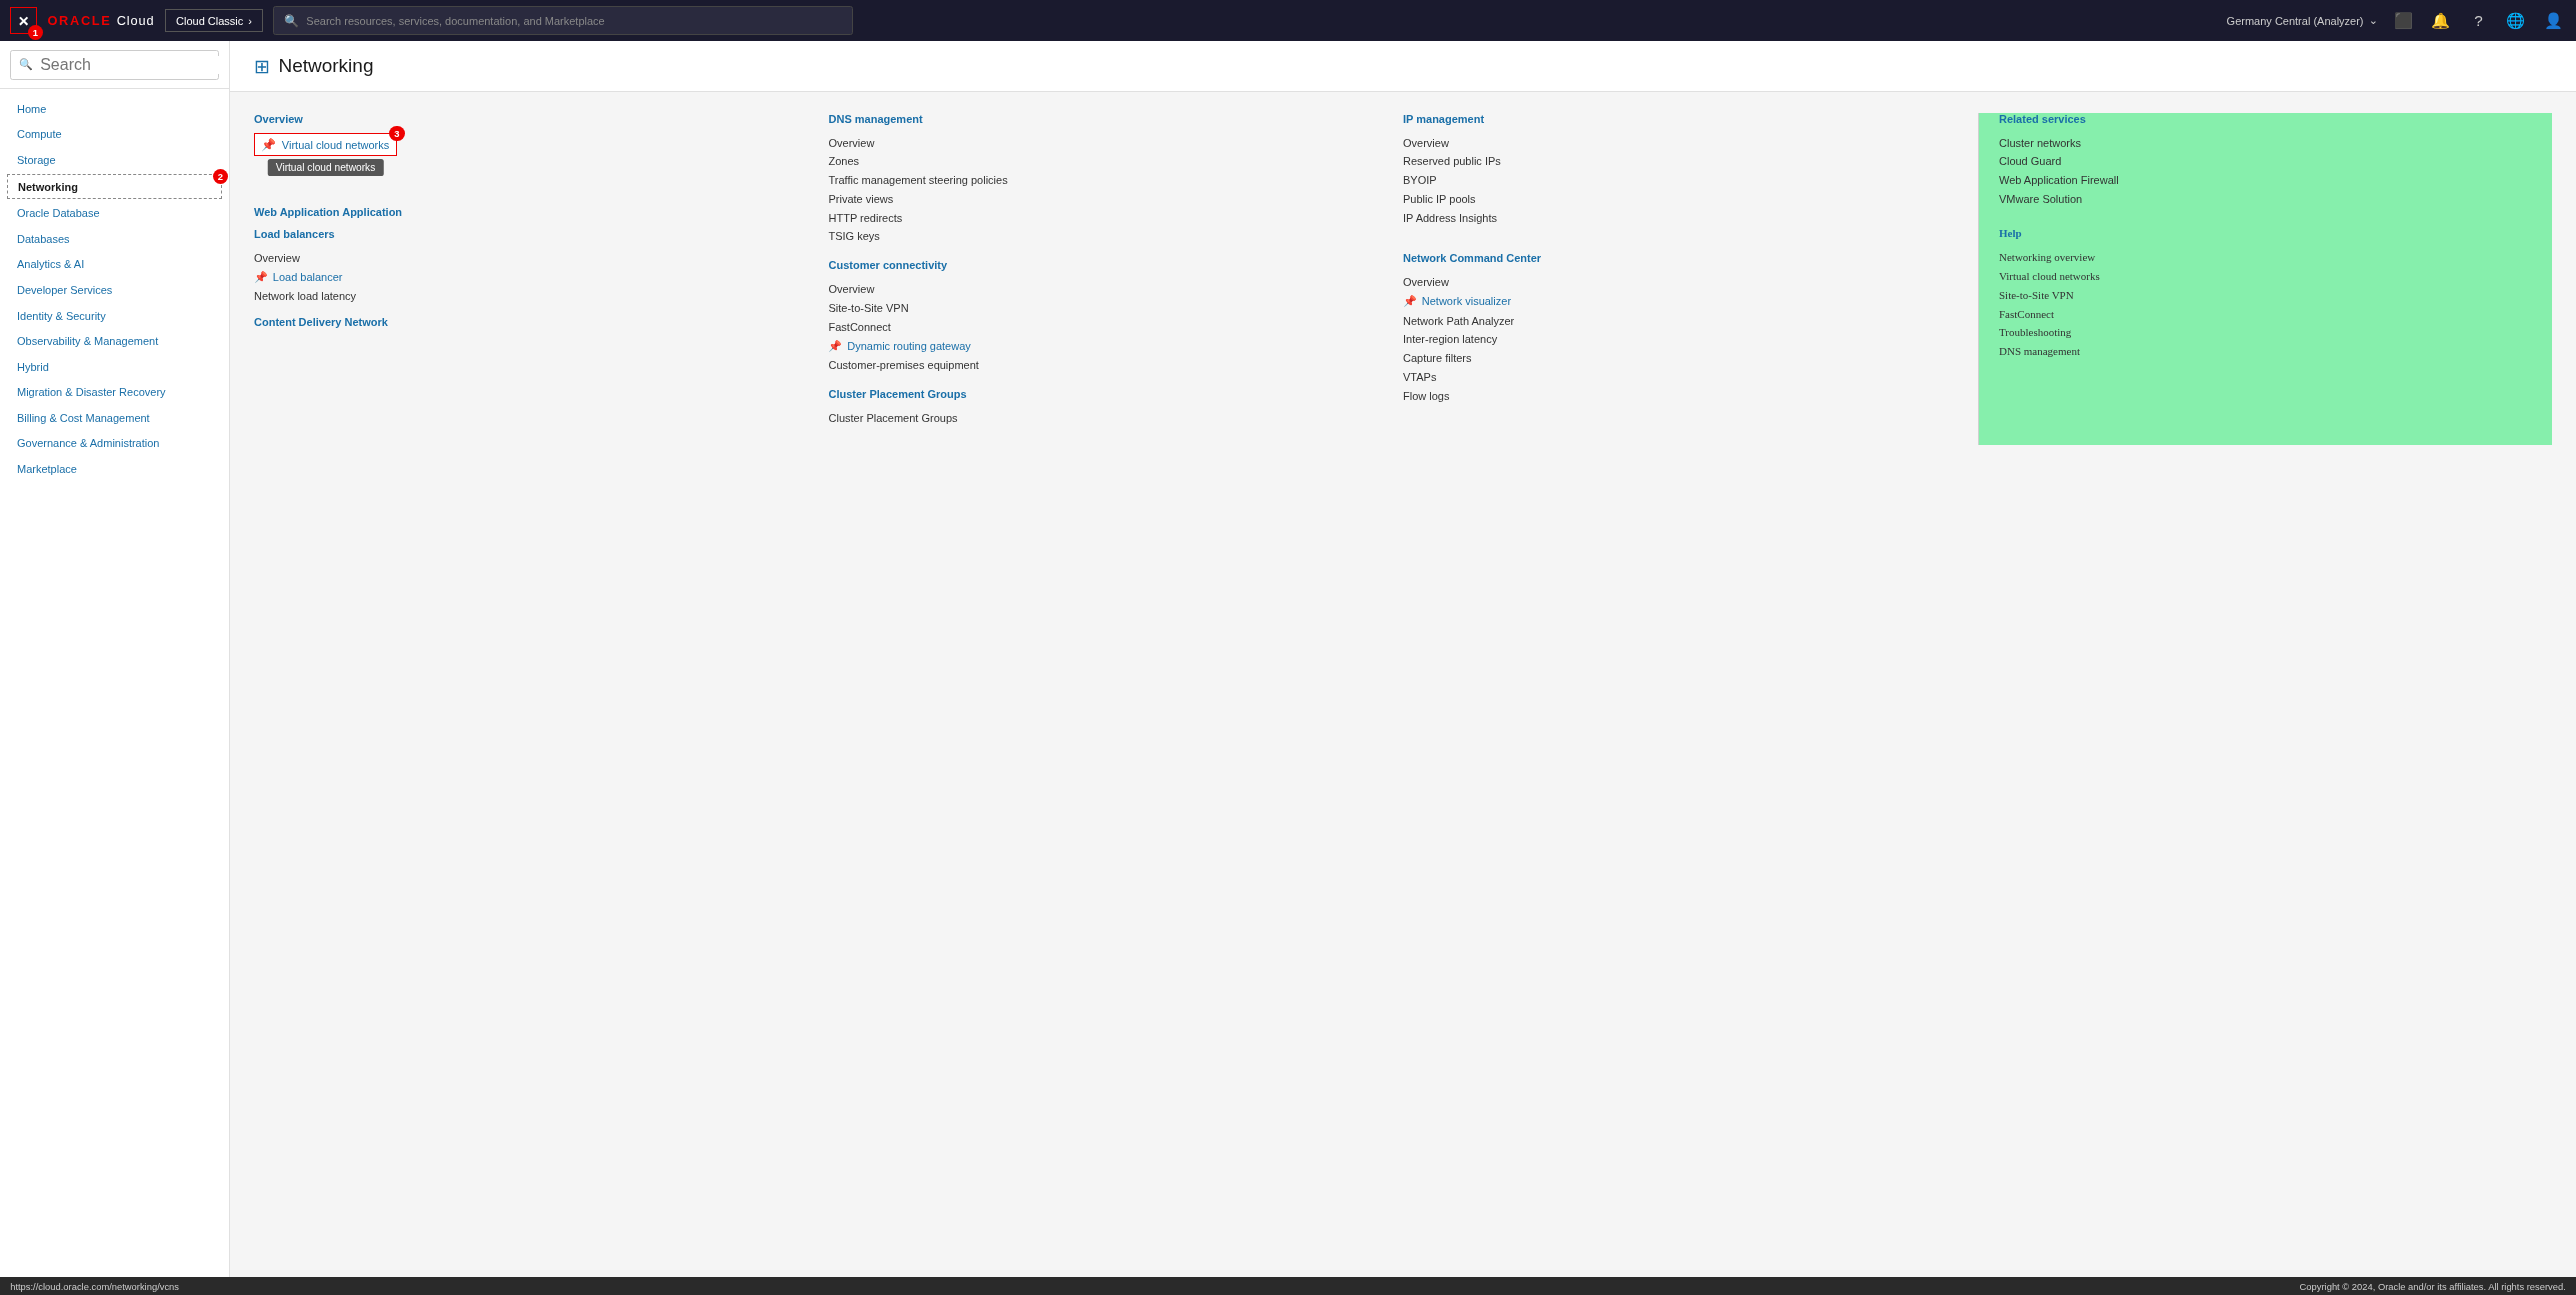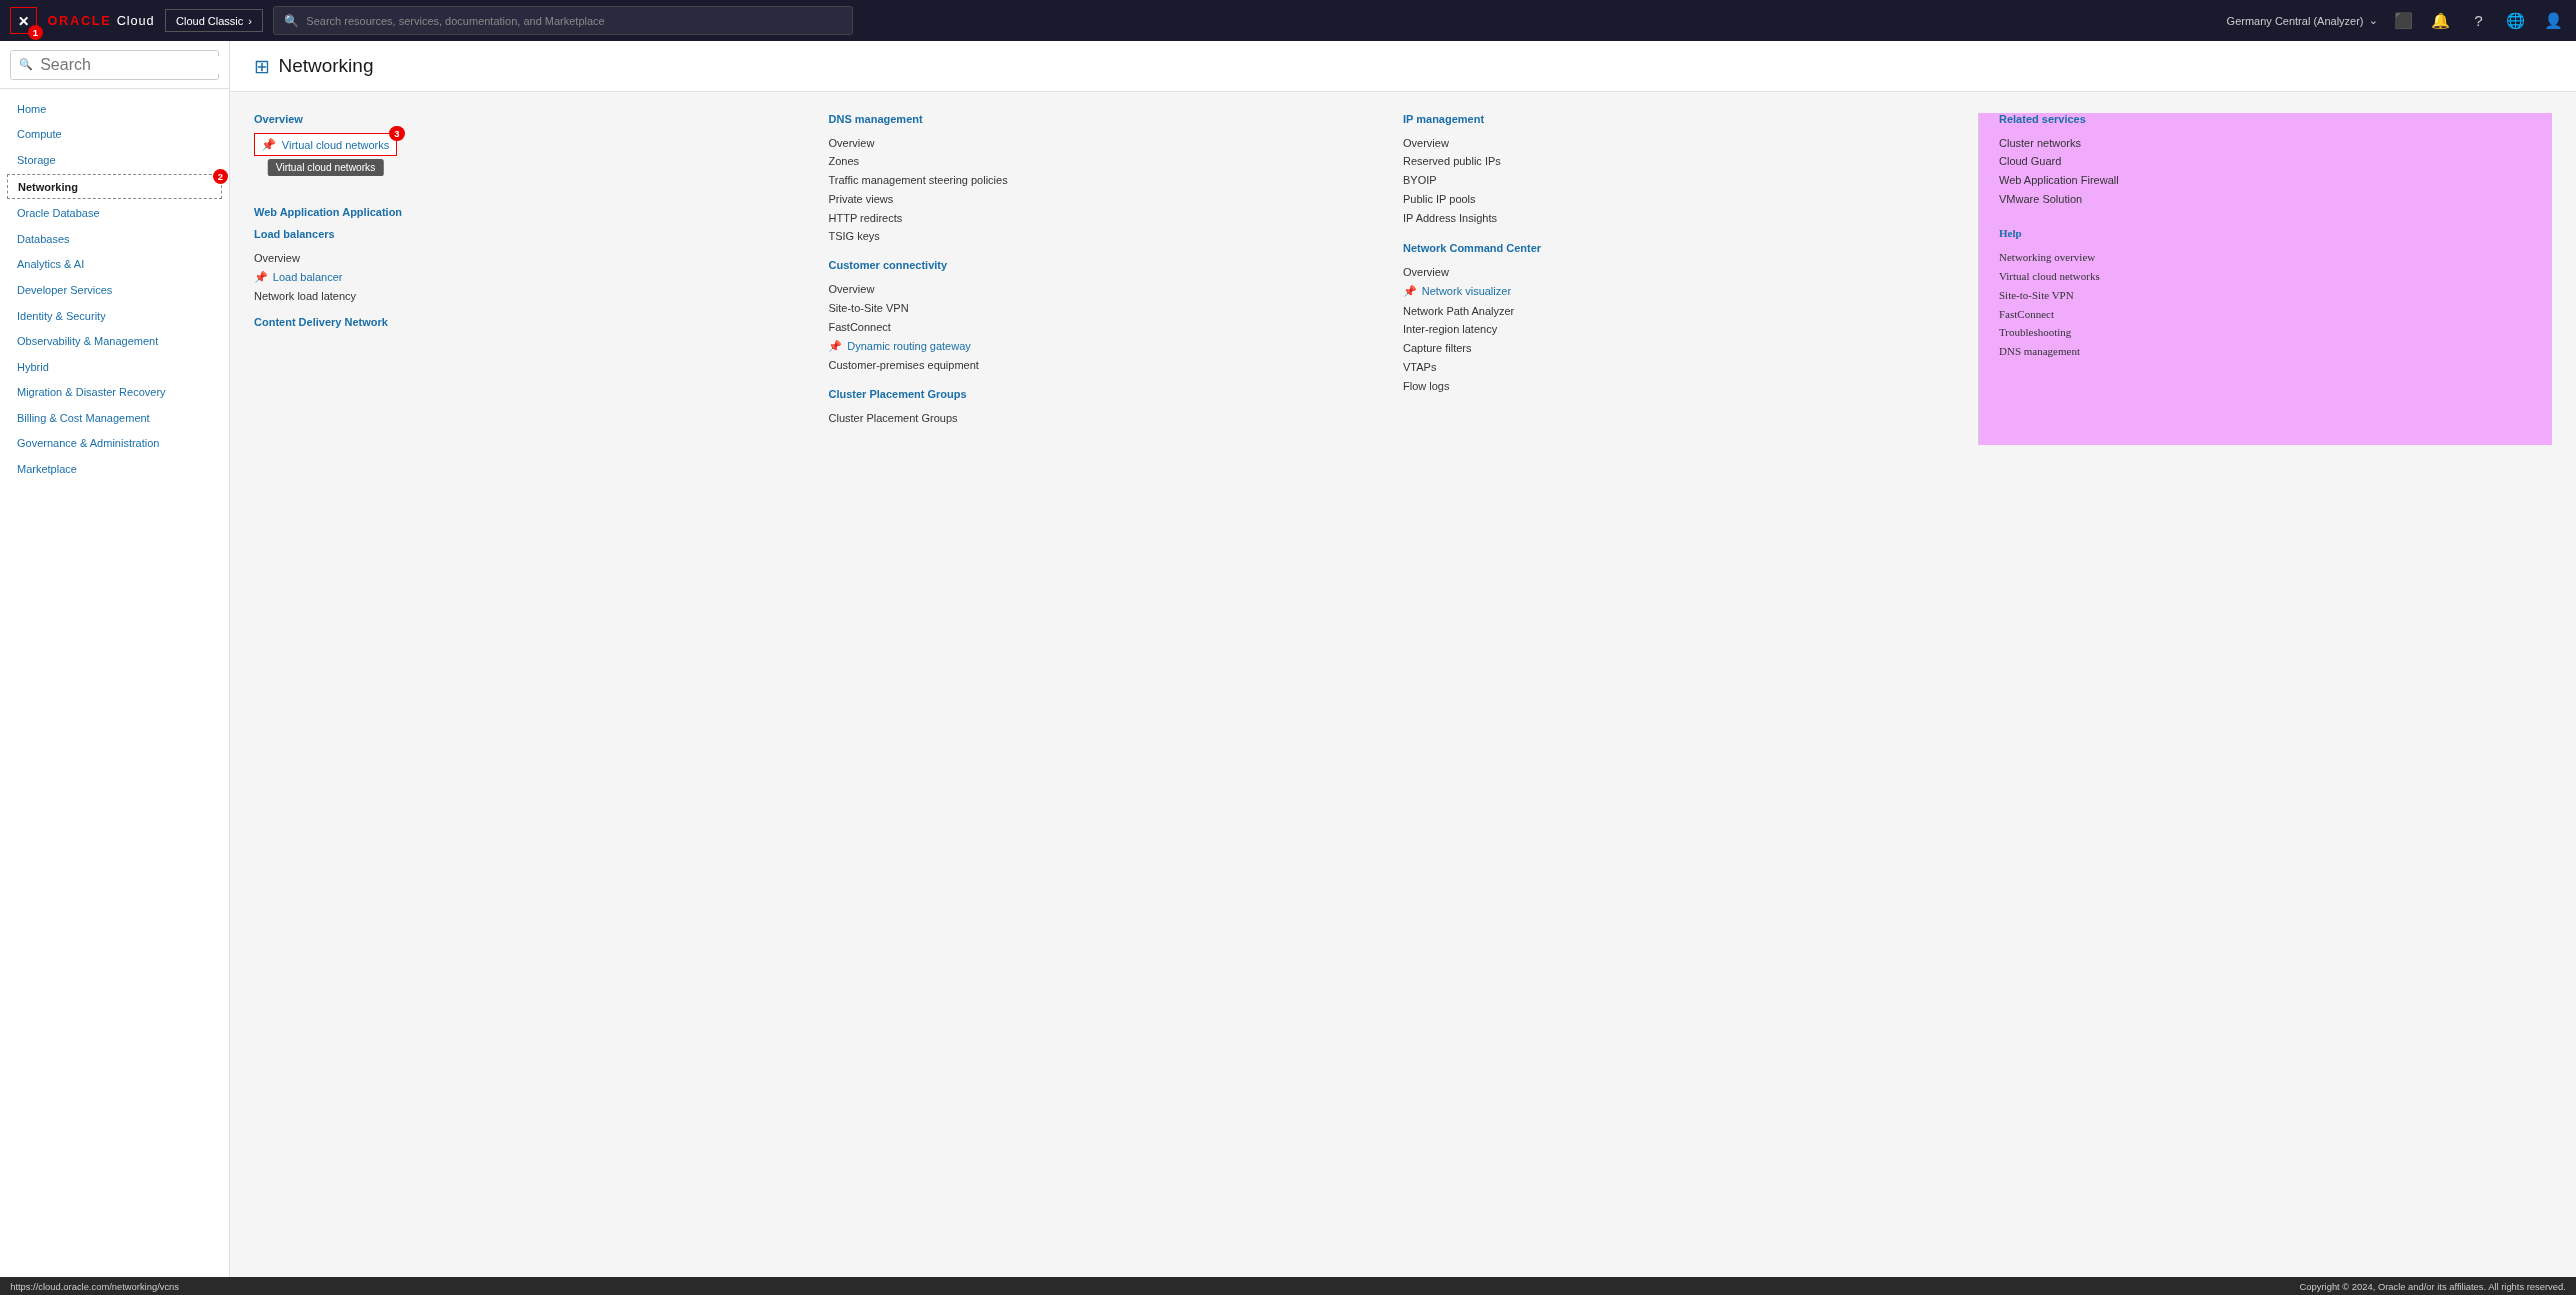--- a/index.html
+++ b/index.html
@@ -235,21 +235,21 @@
       width: 15.3px; height: 15.3px;
       font-size: 9.4px;
       display: flex; align-items: center; justify-content: center;
       font-weight: bold;
     }
 
     
     .related-col {
       padding: 0 0 17px 20.5px;
       border-left: 0.9px solid #d0d0d0;
-      background: #f0abfc;
+      background: #86efac;
     }
     .related-col .menu-section-title {
       font-weight: 700;
       color: #1a6fa8;
     }
 
     
     .status-bar {
       background: #2a2a2a;
       color: #ccc;
@@ -403,21 +403,21 @@
       </div>
 
       <div class="menu-section">
         <div class="menu-section-title">IP management</div>
         <div class="plain-text">Overview</div>
         <div class="plain-text">Reserved public IPs</div>
         <div class="plain-text">BYOIP</div>
         <div class="plain-text">Public IP pools</div>
         <div class="plain-text">IP Address Insights</div>
 
-        <div style="margin-top:15px;">
+        <div style="margin-top:25px;">
           <div class="menu-section-title">Network Command Center</div>
           <div class="plain-text">Overview</div>
           <div class="menu-link">
             <span style="color:#1a6fa8; font-size:11px;">📌</span>
             <span>Network visualizer</span>
           </div>
           <div class="plain-text">Network Path Analyzer</div>
           <div class="plain-text">Inter-region latency</div>
           <div class="plain-text">Capture filters</div>
           <div class="plain-text">VTAPs</div>

